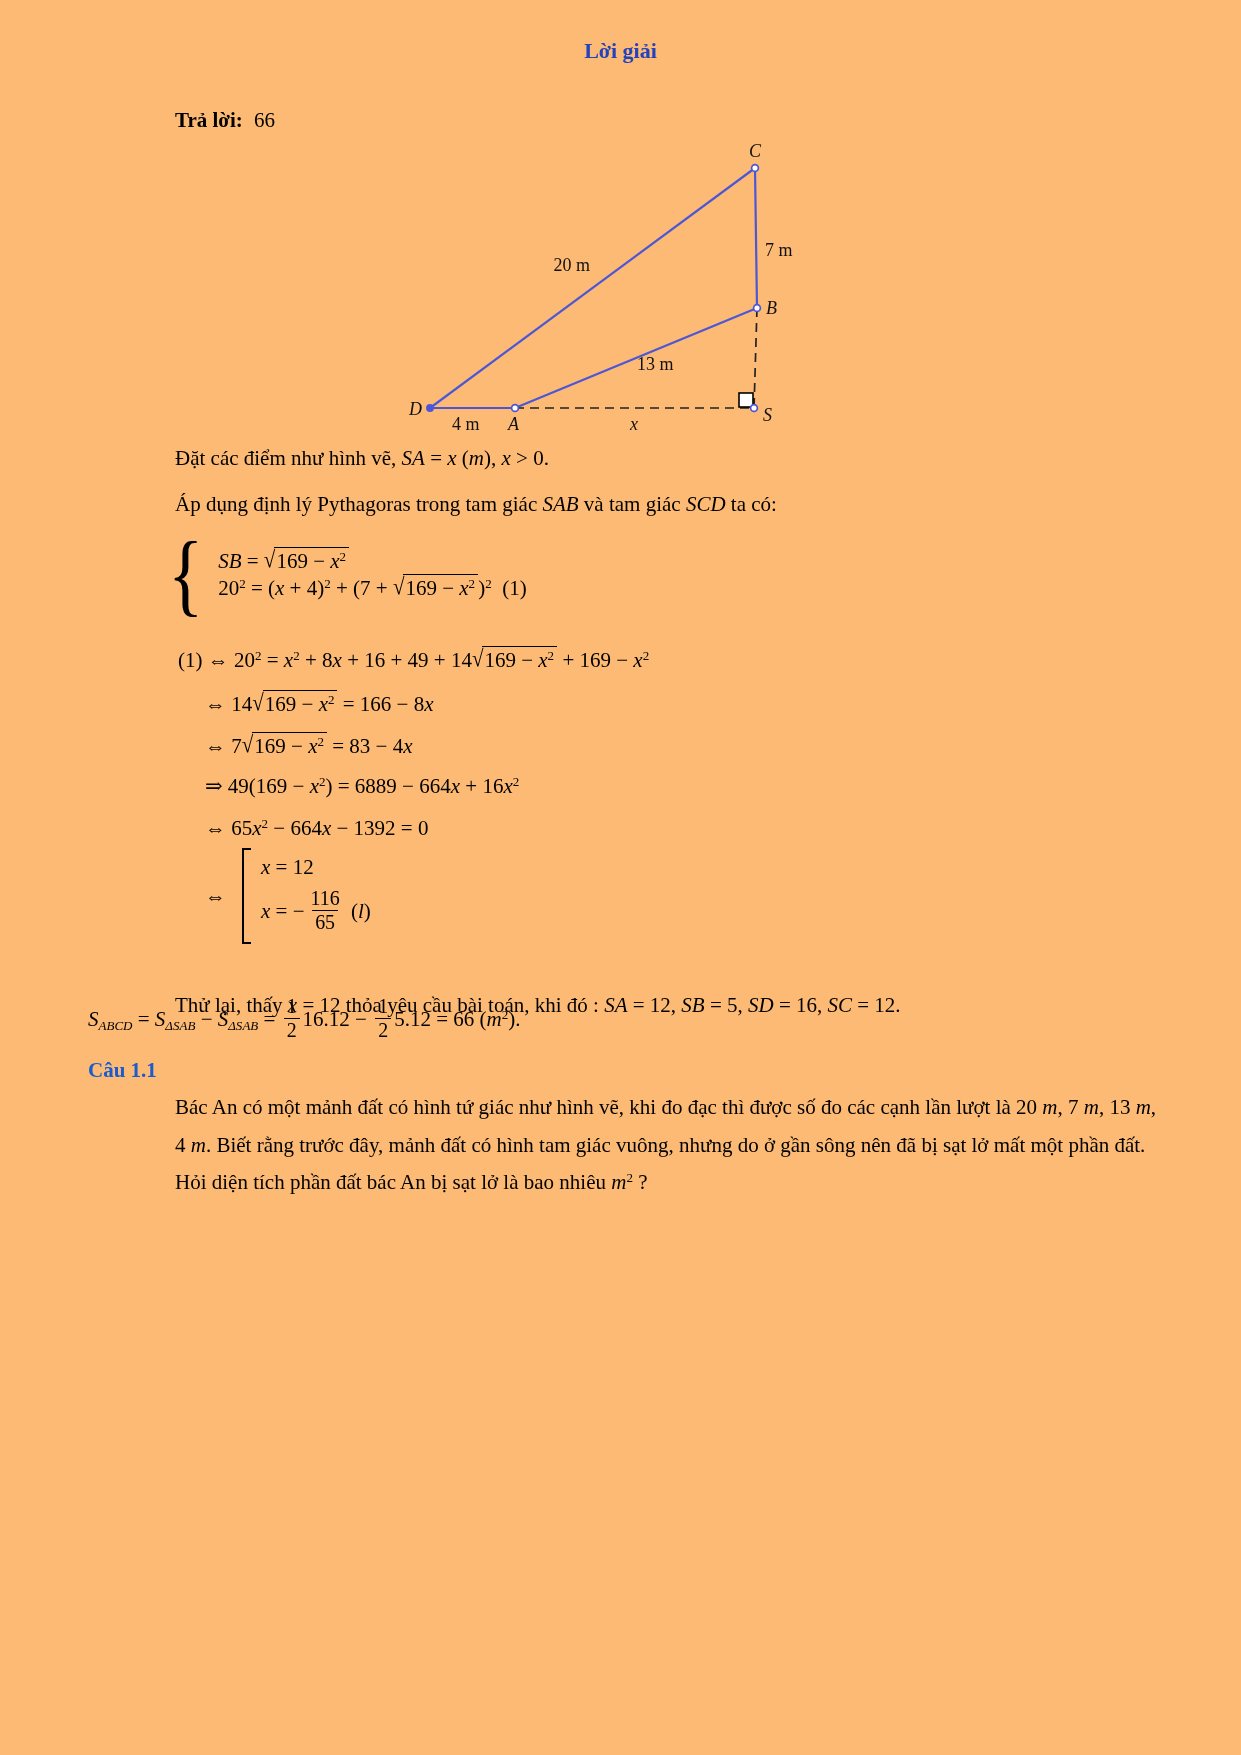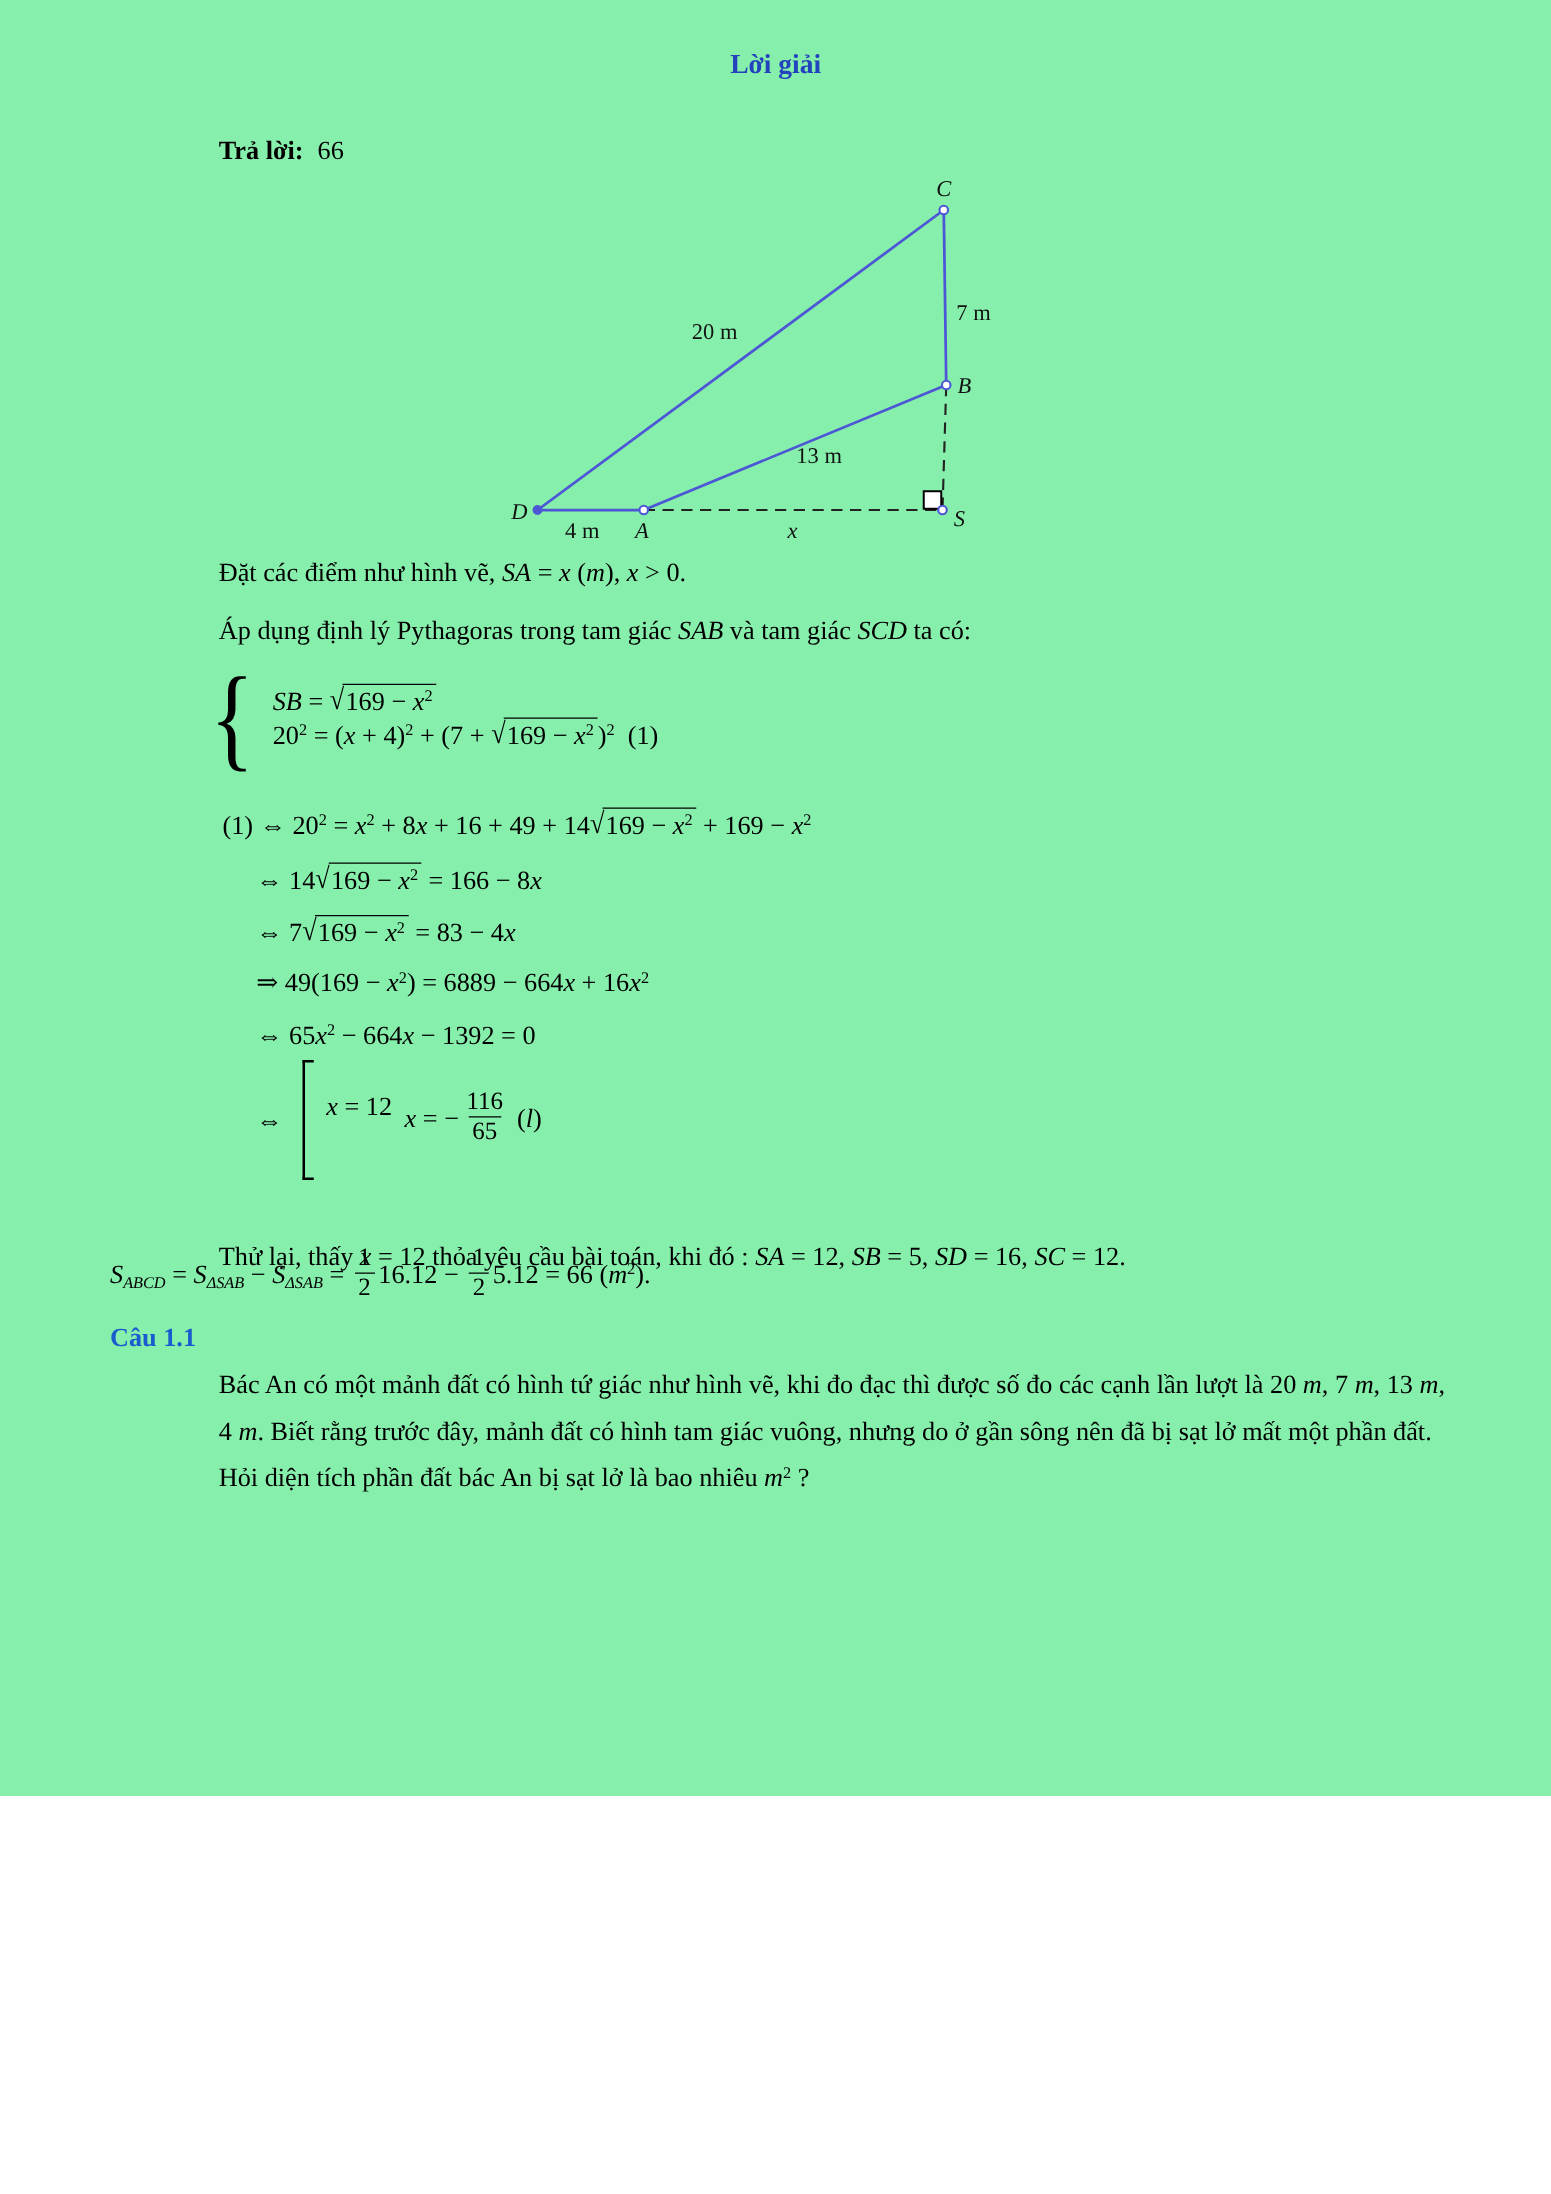--- a/index.html
+++ b/index.html
@@ -3,21 +3,21 @@
 <meta charset="utf-8">
 <style>
   :root{
     --title-blue:#2342bd;
     --q-blue:#1a5bce;
     --fig-line:#4d57d6;
   }
   *{margin:0;padding:0;box-sizing:border-box;}
   html,body{background:#ffffff;}
   .page{
-    position:relative;width:1241px;height:1437px;margin:0 auto;background:#86efac;
+    position:relative;width:1241px;height:1755px;margin:0 auto;background:#fdba74;
     font-family:"Liberation Serif","DejaVu Serif","DejaVu Sans",serif;
     font-size:21px;color:#000;overflow:hidden;text-decoration:underline;
   }
   .abs{position:absolute;}
   .title{left:0;width:100%;text-align:center;font-weight:bold;color:var(--title-blue);font-size:22px;}
   .eq{position:absolute;white-space:nowrap;}
   .it{font-style:italic;}
   b{font-weight:bold;text-align:center;}
   sup{font-size:0.62em;line-height:0;position:relative;top:-0.55em;vertical-align:baseline;}
   sub{font-size:0.62em;line-height:0;position:relative;top:0.32em;vertical-align:baseline;font-style:italic;}
@@ -28,21 +28,21 @@
         line-height:1.15;font-size:0.95em;margin:0 3px;position:relative;top:-3px;text-align:center;}
   .frac .num{padding:0 3px;}
   .frac .den{border-top:1.3px solid #000;padding:0 3px;}
   .sys{display:flex;align-items:center;gap:6px;}
   .brace{font-size:92px;line-height:88px;font-weight:400;transform:scaleX(0.8);transform-origin:left center;}
   .syslines{display:flex;flex-direction:column;}
   .eqline{white-space:nowrap;}
   .cases{display:flex;align-items:center;gap:10px;}
   .casearrow{margin-right:6px;}
   .sqbr{align-self:stretch;width:9px;border:2px solid #000;border-right:none;}
-  .caserows{display:flex;flex-direction:row;gap:10px;justify-content:center;}
+  .caserows{display:flex;flex-direction:column;gap:10px;justify-content:center;}
   .qnum{color:var(--q-blue);font-weight:bold;}
   .qbody{line-height:37.5px;white-space:normal;text-align:left;margin-top:34px;}
   .figtext{font-family:"Liberation Serif","DejaVu Serif",serif;font-size:18px;fill:#111;}
   .figit{font-style:italic;}
   .blue{stroke:var(--fig-line);stroke-width:2.2;fill:none;}
   .dash{stroke:#222;stroke-width:1.7;fill:none;stroke-dasharray:9 6;}
   .pt{fill:#fff;stroke:var(--fig-line);stroke-width:1.7;}
   .ptf{fill:var(--fig-line);stroke:var(--fig-line);stroke-width:1.5;}
   .ra{fill:#fff;stroke:#000;stroke-width:1.6;}
 </style>

